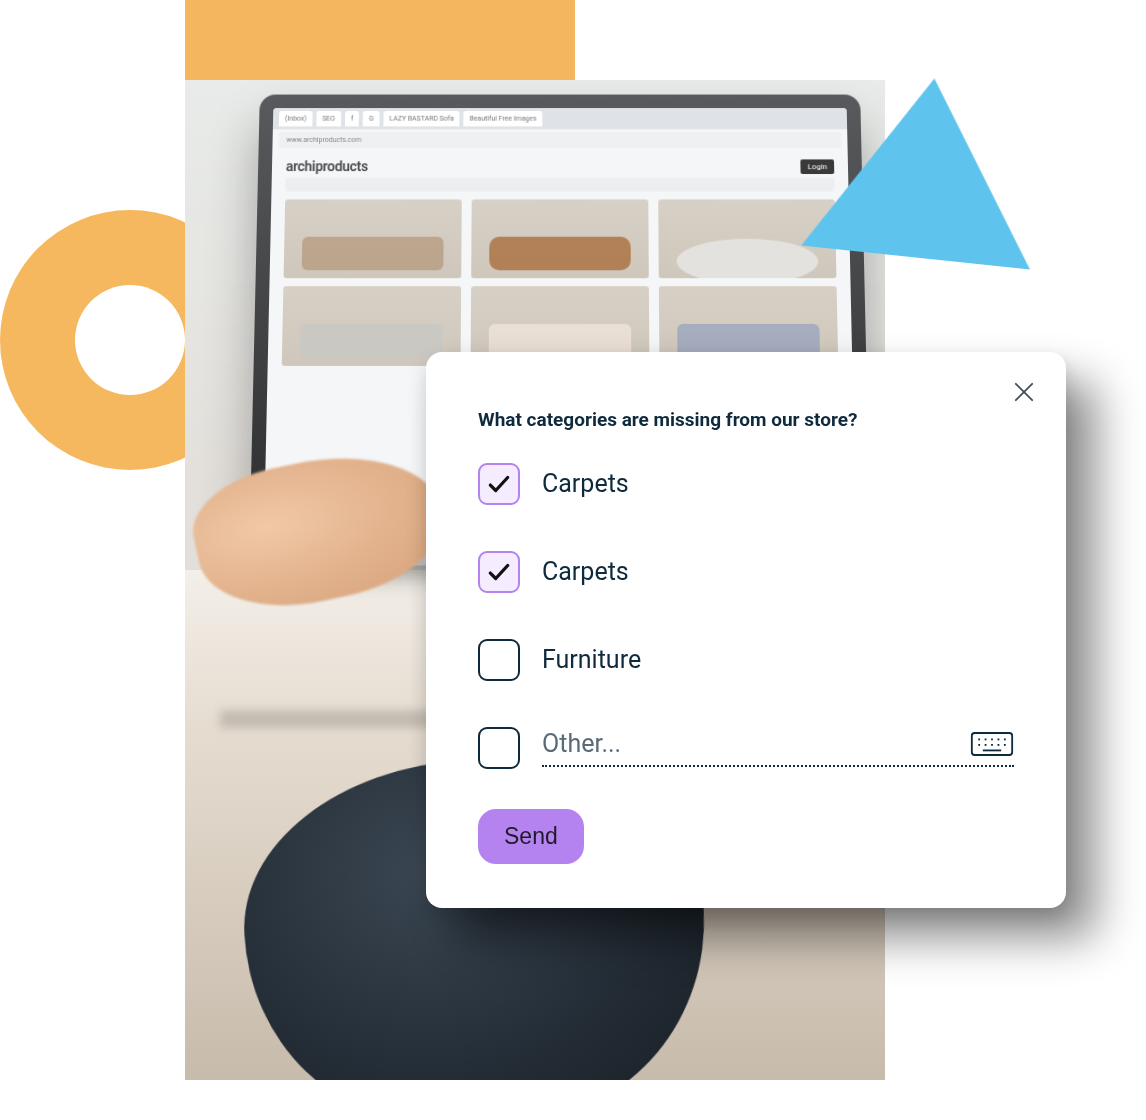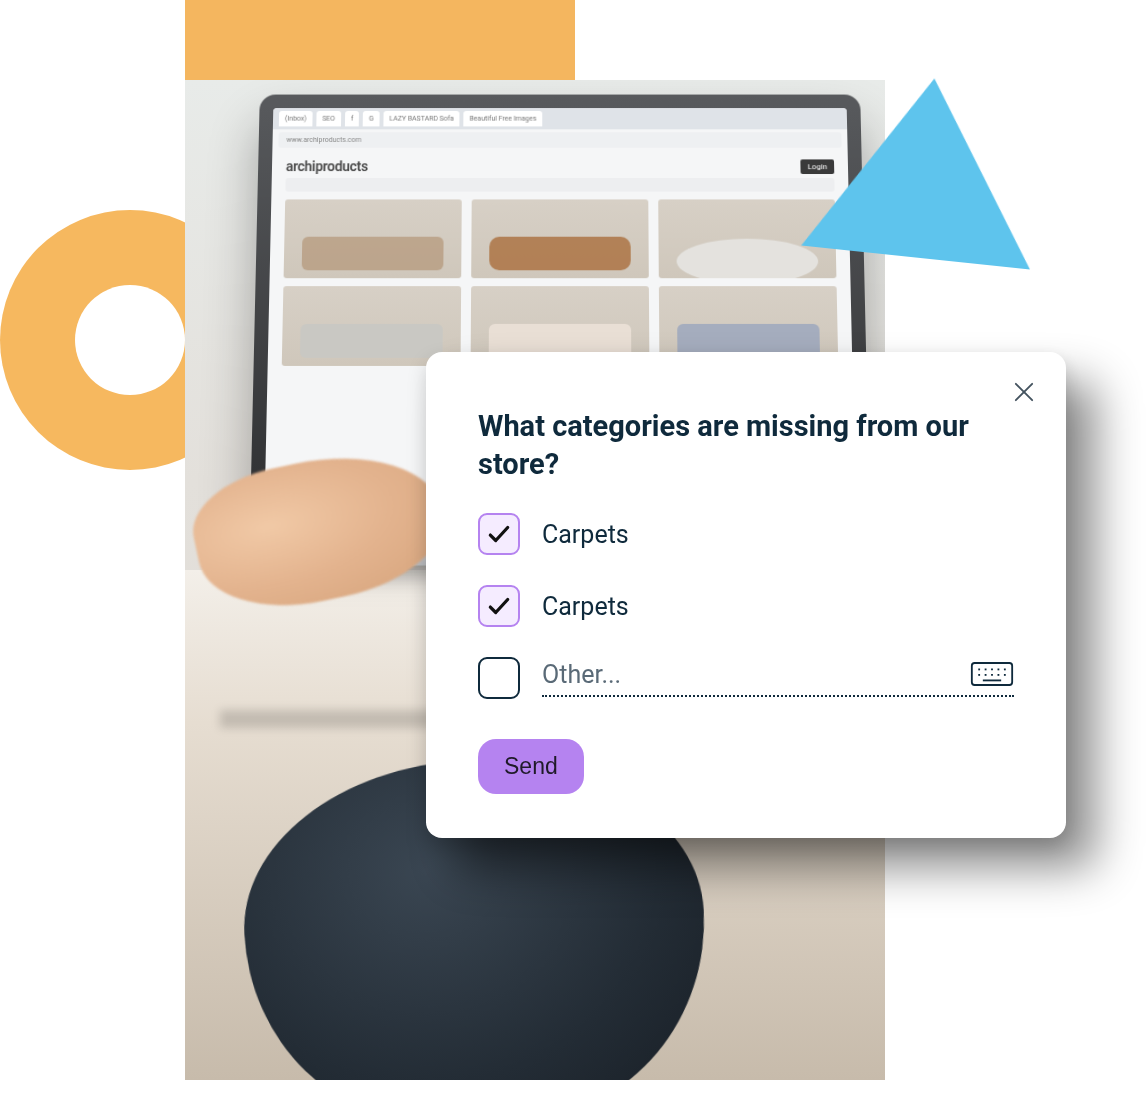--- a/index.html
+++ b/index.html
@@ -244,31 +244,31 @@
     .close {
       position: absolute;
       right: 28px;
       top: 26px;
       width: 28px;
       height: 28px;
       cursor: pointer;
     }
     .close svg { width: 100%; height: 100%; }
     .question {
-      font-size: 29px;
+      font-size: 19px;
       line-height: 1.3;
       font-weight: 700;
       color: #0f2a3c;
       margin-bottom: 30px;
       padding-right: 30px;
     }
     .options {
       display: flex;
       flex-direction: column;
-      gap: 30px;
+      gap: 46px;
       margin-bottom: 40px;
     }
     .option {
       display: flex;
       align-items: center;
       gap: 22px;
     }
     .cb {
       width: 42px;
       height: 42px;
@@ -395,20 +395,24 @@
 
       <div class="option">
         <div class="cb checked">
           <svg viewBox="0 0 24 24" fill="none" stroke="#111" stroke-width="3" stroke-linecap="round" stroke-linejoin="round">
             <polyline points="4 13 9 18 20 6"></polyline>
           </svg>
         </div>
         <div class="option-label">Carpets</div>
       </div>
 
+      <div class="option">
+        <div class="cb"></div>
+        <div class="option-label">Furniture</div>
+      </div>
 
       <div class="other-row">
         <div class="cb"></div>
         <div class="other-field">
           <div class="txt">Other...</div>
           <svg class="kb-icon" viewBox="0 0 48 32" fill="none" stroke="#0f2a3c" stroke-width="2">
             <rect x="2" y="4" width="44" height="24" rx="3"></rect>
             <line x1="9" y1="11" x2="11" y2="11"></line>
               <line x1="16" y1="11" x2="18" y2="11"></line>
             <line x1="23" y1="11" x2="25" y2="11"></line>

